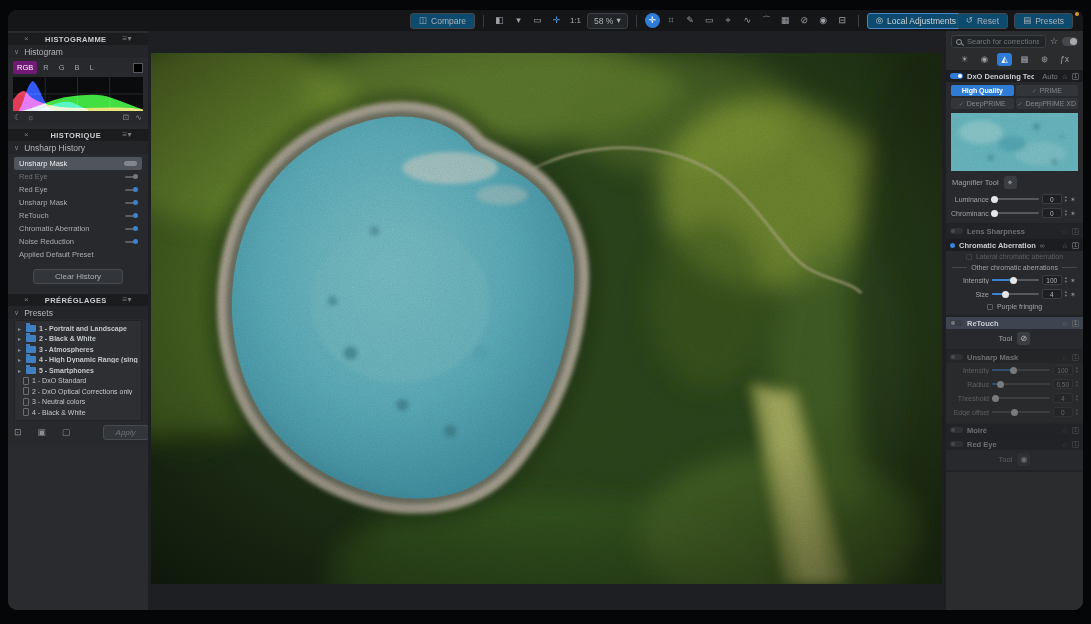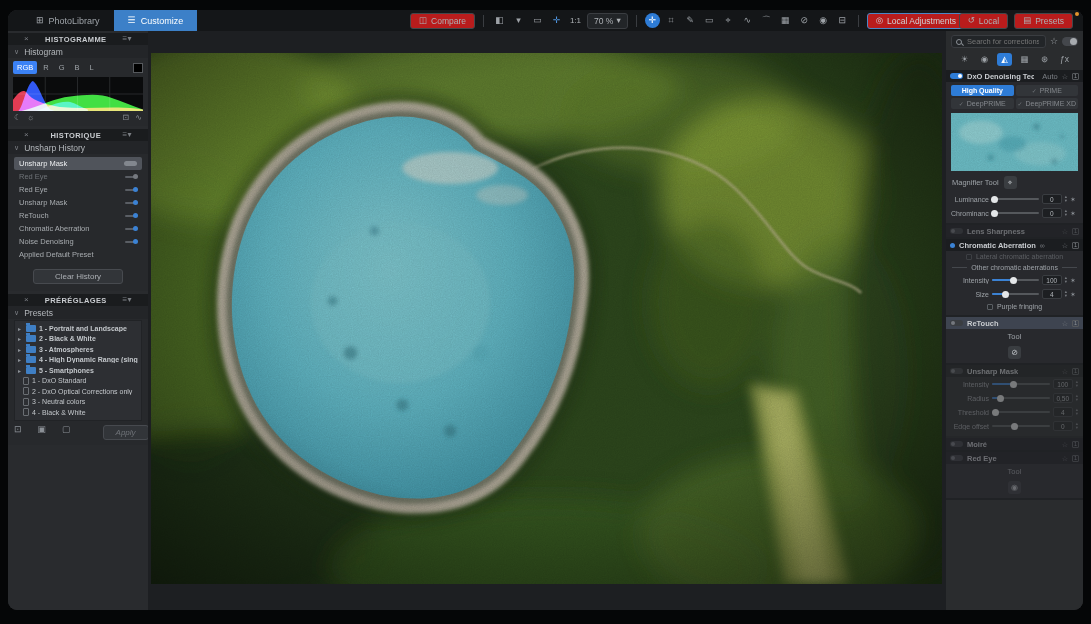--- a/index.html
+++ b/index.html
@@ -8,21 +8,21 @@
   .window{position:absolute;left:8px;top:10px;width:1075px;height:600px;background:#2a2c2f;
     border-radius:9px;overflow:hidden;}
   
   .topbar{position:relative;height:21px;background:#141618;display:flex;align-items:stretch;}
   .tabs{display:flex;margin-left:14px;}
   .tab{display:flex;align-items:center;gap:5px;padding:0 14px;font-size:9px;color:#9ea3a8;}
   .tab.active{background:#3c80c8;color:#fff;}
   .tbc{position:absolute;left:402px;top:0;height:21px;display:flex;align-items:center;gap:4px;}
   .tbr{position:absolute;right:10px;top:0;height:21px;display:flex;align-items:center;gap:6px;}
   .tbtn{display:flex;align-items:center;gap:4px;border:1px solid #44474b;border-radius:3px;
-    background:#b91c1c;color:#aeb2b6;font-size:8.5px;padding:2px 8px;} 
+    background:#0c4a6e;color:#aeb2b6;font-size:8.5px;padding:2px 8px;} 
   .tool{width:15px;height:15px;display:flex;align-items:center;justify-content:center;
     color:#9da2a7;font-size:9px;border-radius:3px;}
   .tool.blue{background:#2e7cd6;color:#fff;border-radius:50%;}
   .tool.bluetxt{color:#4f95e0;}
   .zoombox{display:flex;align-items:center;gap:3px;color:#aeb2b6;font-size:8.5px;
     background:#222528;border:1px solid #3a3d41;border-radius:3px;padding:2px 6px;}
   .sep{width:1px;height:12px;background:#3a3d41;margin:0 4px;}
   .notif-dot{position:absolute;right:4px;top:2px;width:4px;height:4px;border-radius:50%;background:#e2942e;}
   .i{font-style:normal;line-height:1;}
   
@@ -46,21 +46,21 @@
   .sect{background:#27292c;}
   .shead{height:12px;background:#1a1c1e;display:flex;align-items:center;padding:0 16px;
     color:#c9ccd0;font-size:7.5px;font-weight:bold;letter-spacing:.4px;}
   .shead .ttl{flex:1;text-align:center;}
   .shead .i{color:#7b7f84;font-size:8px;font-weight:normal;}
   .subrow{height:13px;display:flex;align-items:center;gap:5px;padding:0 6px;
     color:#b4b8bc;font-size:8.5px;background:#232528;}
   .subrow .i{color:#7b7f84;font-size:7px;}
   .chanrow{display:flex;align-items:center;gap:2px;padding:3px 5px;}
   .chan{font-size:7.5px;color:#9ea3a8;padding:2px 4px;border-radius:2px;}
-  .chan.sel{background:#3b82f6;color:#fff;}
+  .chan.sel{background:#701a75;color:#fff;}
   .chanrow .spacer{flex:1;}
   .swatch{width:10px;height:10px;background:#000;border:1px solid #55585c;}
   .histo-wrap{padding:0 5px;}
   .histo{display:block;width:100%;height:34px;background:#0a0b0c;}
   .hfoot{display:flex;align-items:center;gap:6px;padding:3px 6px 4px;color:#8b9096;font-size:8px;}
   .hfoot .spacer{flex:1;}
   .mz-thumb{display:block;width:132px;height:70px;margin:2px auto 4px;}
   
   .hlist{padding:3px 6px 2px;}
   .hrow{height:13px;display:flex;align-items:center;padding:0 5px;color:#a7abaf;font-size:7.5px;}
@@ -78,21 +78,21 @@
   .pbtns .btn{flex:1;padding:2px 0;color:#7e8287;}
   .pbtns .dd{flex:0 0 14px;color:#9ea3a8;}
   .ptree{margin:1px 6px;background:#2d2f33;border:1px solid #212326;padding:2px 0;}
   .prow{height:10.5px;display:flex;align-items:center;gap:3px;padding:0 3px;font-size:7px;color:#c3c7cb;}
   .prow .tw{color:#8b9096;font-size:6px;width:5px;}
   .prow.fold .lbl{font-weight:bold;}
   .prow .lbl{white-space:nowrap;overflow:hidden;flex:1;}
   .folder{width:10px;height:7px;background:#3f7fc4;border-radius:1px;position:relative;flex:0 0 10px;}
   .folder::before{content:"";position:absolute;top:-2px;left:0;width:4px;height:2px;background:#3f7fc4;}
   .fileic{width:6px;height:8px;border:1px solid #6a6e73;border-radius:1px;flex:0 0 6px;margin-left:5px;}
-  .pfoot{display:flex;align-items:flex-start;gap:16px;padding:3px 6px 5px;color:#8b9096;font-size:9px;font-style:italic;}
+  .pfoot{display:flex;align-items:center;gap:16px;padding:3px 6px 5px;color:#8b9096;font-size:9px;font-style:italic;}
   .pfoot .spacer{flex:1;}
   .pfoot .btn{color:#6f7378;padding:2px 12px;}
   
   .canvas{position:absolute;left:140px;top:21px;bottom:0;right:137px;background:#1d1f22;}
   .main-photo{position:absolute;left:3px;top:22px;width:calc(100% - 7px);height:531px;}
   
   .right{position:absolute;right:0;top:21px;bottom:0;width:137px;background:#2a2c2e;
     display:flex;flex-direction:column;}
   .searchrow{display:flex;align-items:center;gap:4px;padding:4px 5px 2px;}
   .searchbox{flex:1;display:flex;align-items:center;gap:3px;background:#222528;
@@ -142,21 +142,21 @@
   .sval{width:20px;height:10px;background:#1d1f22;border:1px solid #3a3d41;border-radius:2px;
     color:#b4b8bc;text-align:center;font-size:6.5px;line-height:9px;flex:0 0 20px;}
   .stepper{display:flex;flex-direction:column;color:#7b7f84;font-size:4.5px;line-height:.9;}
   .srow .wand{color:#8b9096;font-size:7px;width:8px;}
   .dim{opacity:.42;}
   .cbrow{display:flex;align-items:center;gap:4px;padding:2px 6px;color:#9ea3a8;font-size:7px;justify-content:center;}
   .cb{width:6px;height:6px;border:1px solid #5a5e63;border-radius:1px;background:#25282b;flex:0 0 6px;}
   .divider{display:flex;align-items:center;gap:4px;color:#9ea3a8;font-size:7px;padding:2px 6px;}
   .divider::before,.divider::after{content:"";flex:1;height:1px;background:#45484d;}
   .toolrow{display:flex;align-items:center;gap:5px;padding:3px 0 4px;justify-content:center;
-    color:#9ea3a8;font-size:7.5px;flex-direction:column;}
+    color:#9ea3a8;font-size:7.5px;}
 </style>
 </head>
 <body>
 
 <svg width="0" height="0" style="position:absolute" aria-hidden="true">
   <defs>
     <filter id="b1">
         <feGaussianBlur stdDeviation="0.8"></feGaussianBlur>
       </filter>
     <filter id="b2">
@@ -219,30 +219,20 @@
       </g>
       <rect width="793" height="531" filter="url(#noiseF)" opacity=".14"></rect>
       <rect width="793" height="531" fill="url(#vig)"></rect>
     </symbol>
   </defs>
 </svg>
 
 <div class="window" data-name="app-window">
 
   <div class="topbar" data-name="top-toolbar">
-    <div class="tabs" data-name="workspace-tabs">
-      <div class="tab" data-name="tab-photolibrary">
-        <span class="i ic-pl" data-name="photolibrary-icon"></span>
-        <span data-name="tab-photolibrary-label">PhotoLibrary</span>
-      </div>
-      <div class="tab active" data-name="tab-customize">
-        <span class="i ic-cu" data-name="customize-icon"></span>
-        <span data-name="tab-customize-label">Customize</span>
-      </div>
-    </div>
 
     <div class="tbc" data-name="center-toolbar">
       <div class="tbtn" data-name="compare-button">
         <span class="i ic-cmp" data-name="compare-icon"></span>
         <span data-name="compare-label">Compare</span>
       </div>
       <span class="sep" data-name="divider"></span>
       <span class="tool" data-name="split-view-button">
           <span class="i ic-split"></span>
         </span>
@@ -250,21 +240,21 @@
           <span class="i ic-dd"></span>
         </span>
       <span class="tool" data-name="frame-view-button">
           <span class="i ic-frame"></span>
         </span>
       <span class="tool bluetxt" data-name="fit-zoom-button">
           <span class="i ic-fit"></span>
         </span>
       <span class="tool" data-name="zoom-1to1-button" style="font-size:8px;color:#aeb2b6;">1:1</span>
       <div class="zoombox" data-name="zoom-level-select">
-        <span data-name="zoom-level-value">70 %</span>
+        <span data-name="zoom-level-value">58 %</span>
         <span class="i ic-dd" data-name="chevron-down-icon"></span>
       </div>
       <span class="sep" data-name="divider"></span>
       <span class="tool blue" data-name="pan-tool-button">
           <span class="i ic-pan"></span>
         </span>
       <span class="tool" data-name="crop-tool-button">
           <span class="i ic-crop"></span>
         </span>
       <span class="tool" data-name="color-picker-tool-button">
@@ -297,21 +287,21 @@
       <span class="sep" data-name="divider"></span>
       <div class="tbtn" style="border-color:#4b86c6;color:#cfd3d7;align-items:center;" data-name="local-adjustments-button">
         <span class="i ic-la" data-name="local-adjustments-icon"></span>
         <span data-name="local-adjustments-label">Local Adjustments</span>
       </div>
     </div>
 
     <div class="tbr" data-name="right-toolbar">
       <div class="tbtn" data-name="reset-button">
         <span class="i ic-reset" data-name="reset-icon"></span>
-        <span data-name="reset-label">Local</span>
+        <span data-name="reset-label">Reset</span>
       </div>
       <div class="tbtn" data-name="presets-button">
         <span class="i ic-pr" data-name="presets-icon"></span>
         <span data-name="presets-label">Presets</span>
       </div>
     </div>
     <span class="notif-dot" data-name="notification-dot"></span>
   </div>
 
   <div class="left" data-name="left-panel">
@@ -400,21 +390,21 @@
               <span class="d"></span>
             </span>
         </div>
         <div class="hrow" data-name="history-item">
           <span class="lbl">Chromatic Aberration</span>
           <span class="mini-sl" data-name="mini-slider-icon">
               <span class="d"></span>
             </span>
         </div>
         <div class="hrow" data-name="history-item">
-          <span class="lbl">Noise Denoising</span>
+          <span class="lbl">Noise Reduction</span>
           <span class="mini-sl" data-name="mini-slider-icon">
               <span class="d"></span>
             </span>
         </div>
         <div class="hrow" data-name="history-item">
           <span class="lbl">Applied Default Preset</span>
         </div>
       </div>
       <div class="clearw">
         <span class="btn" data-name="clear-history-button" style="width:90px;">Clear History</span>

